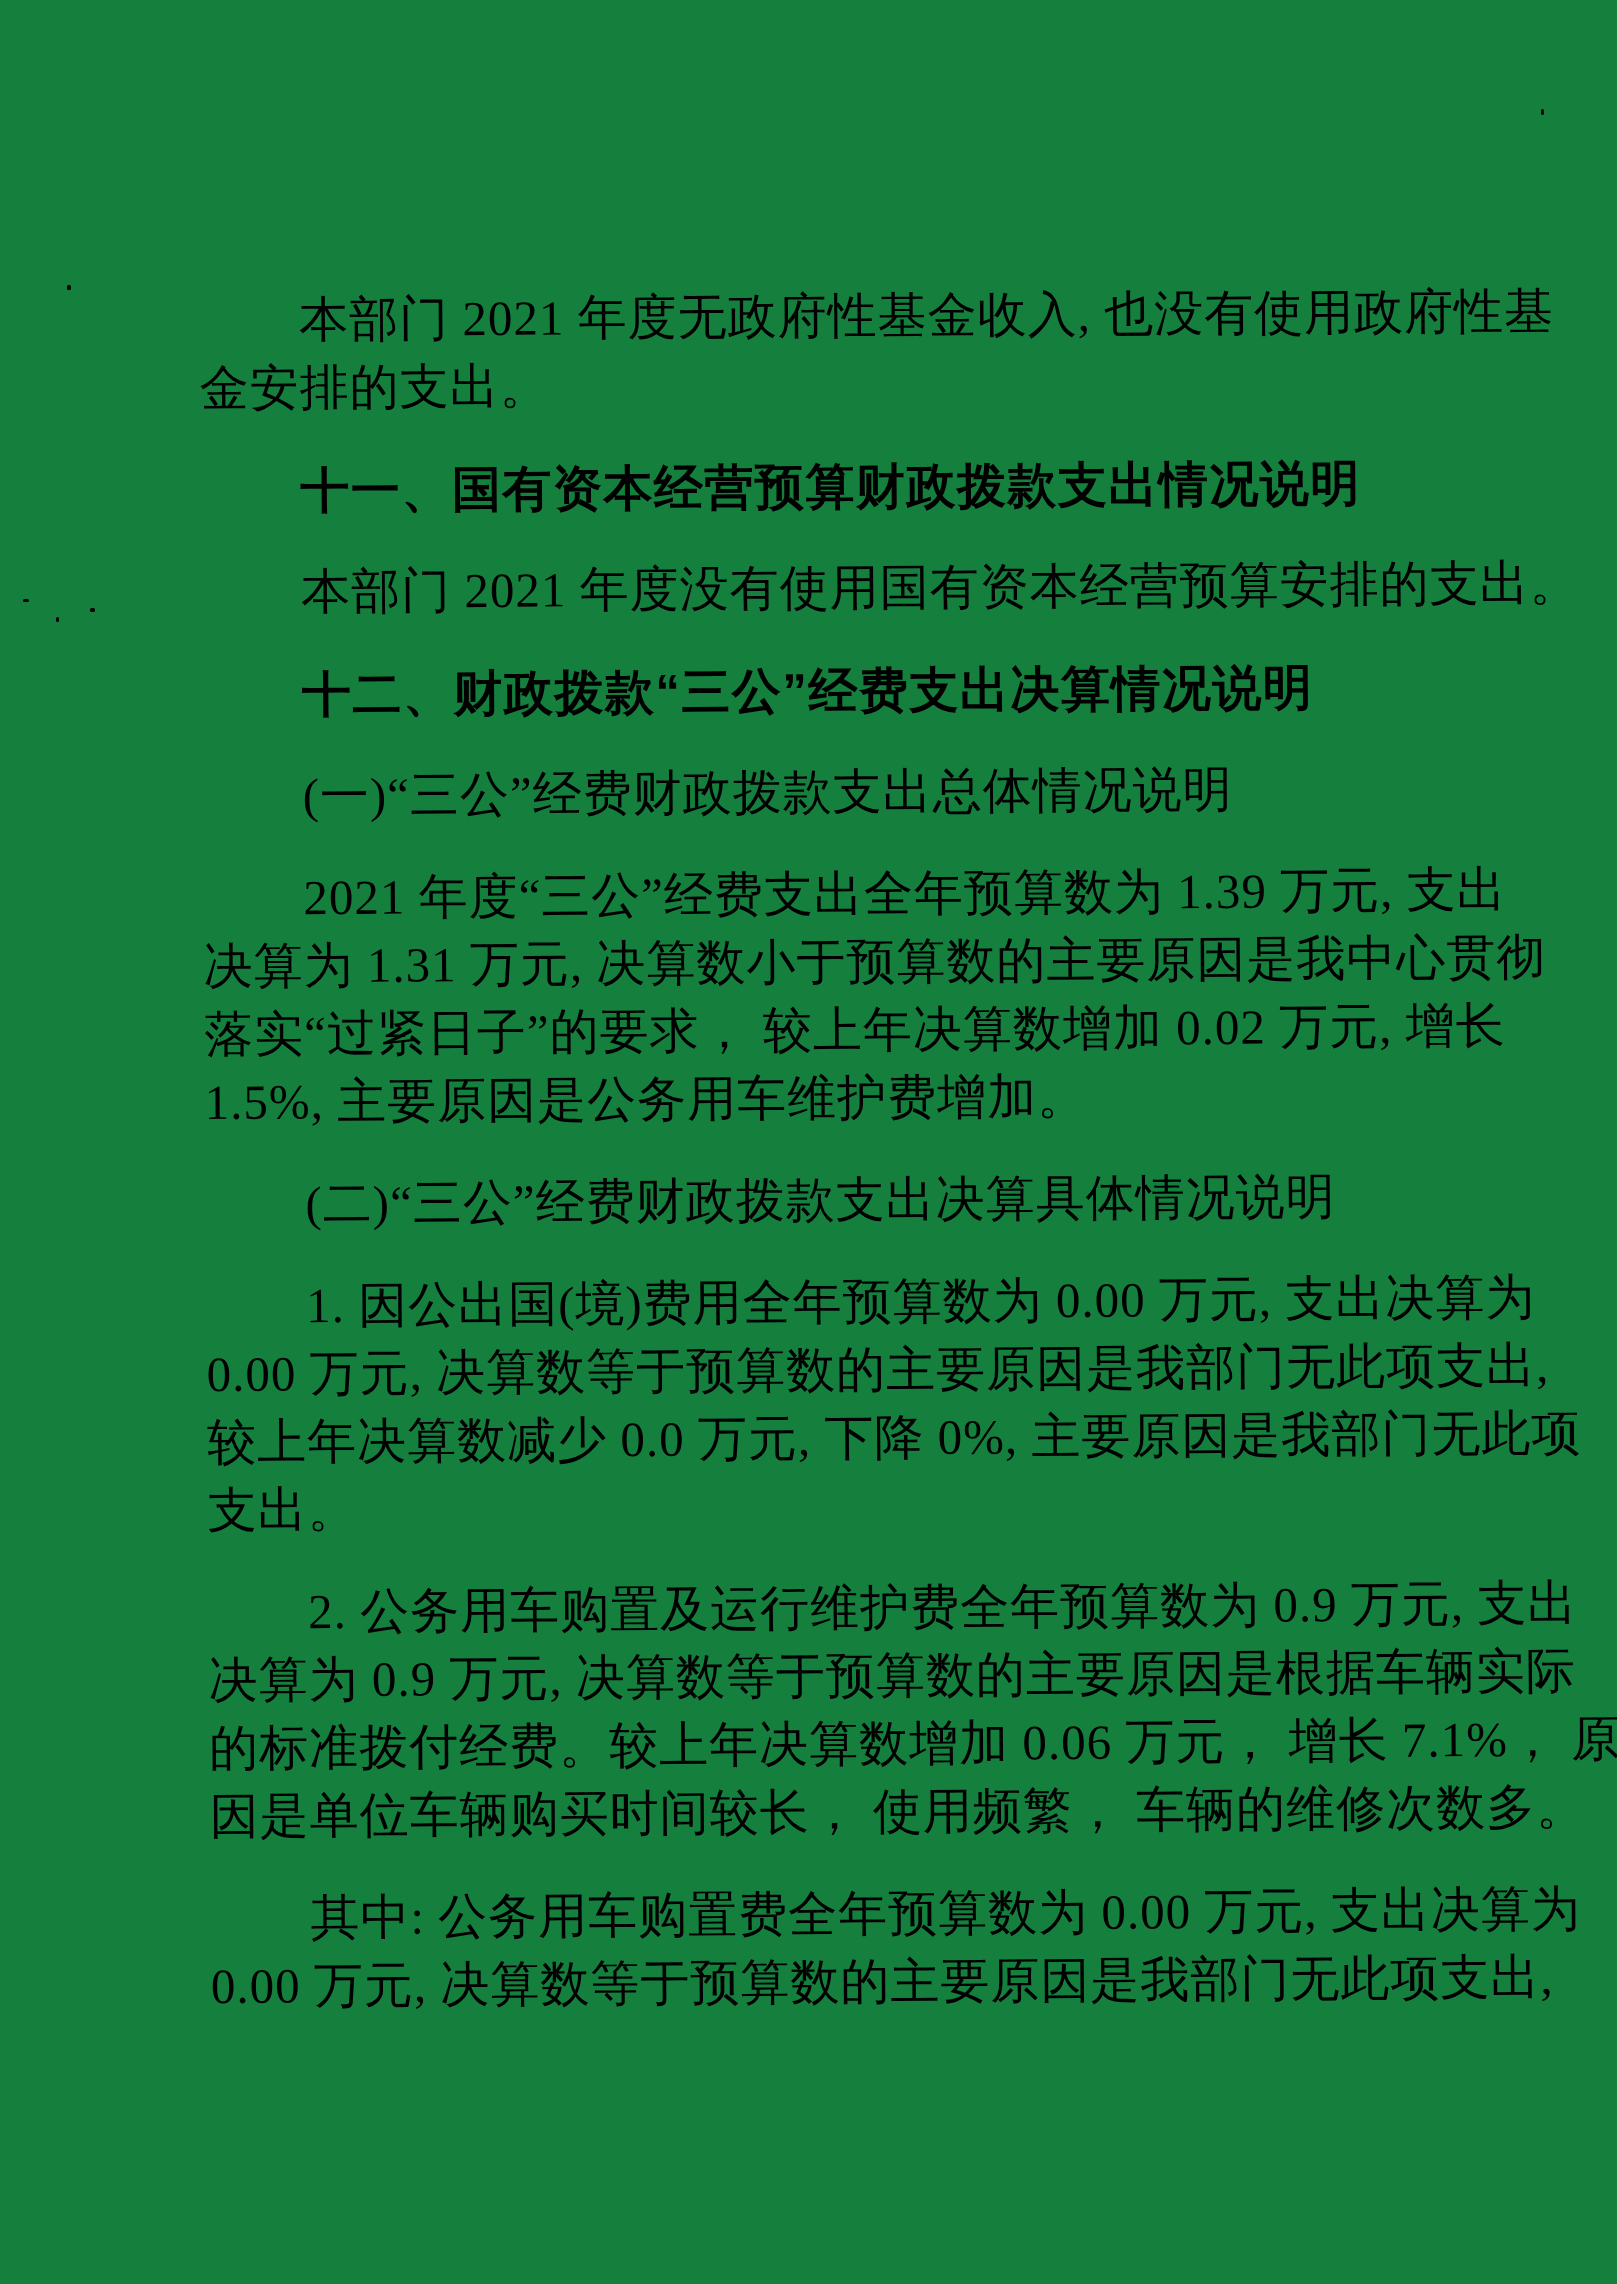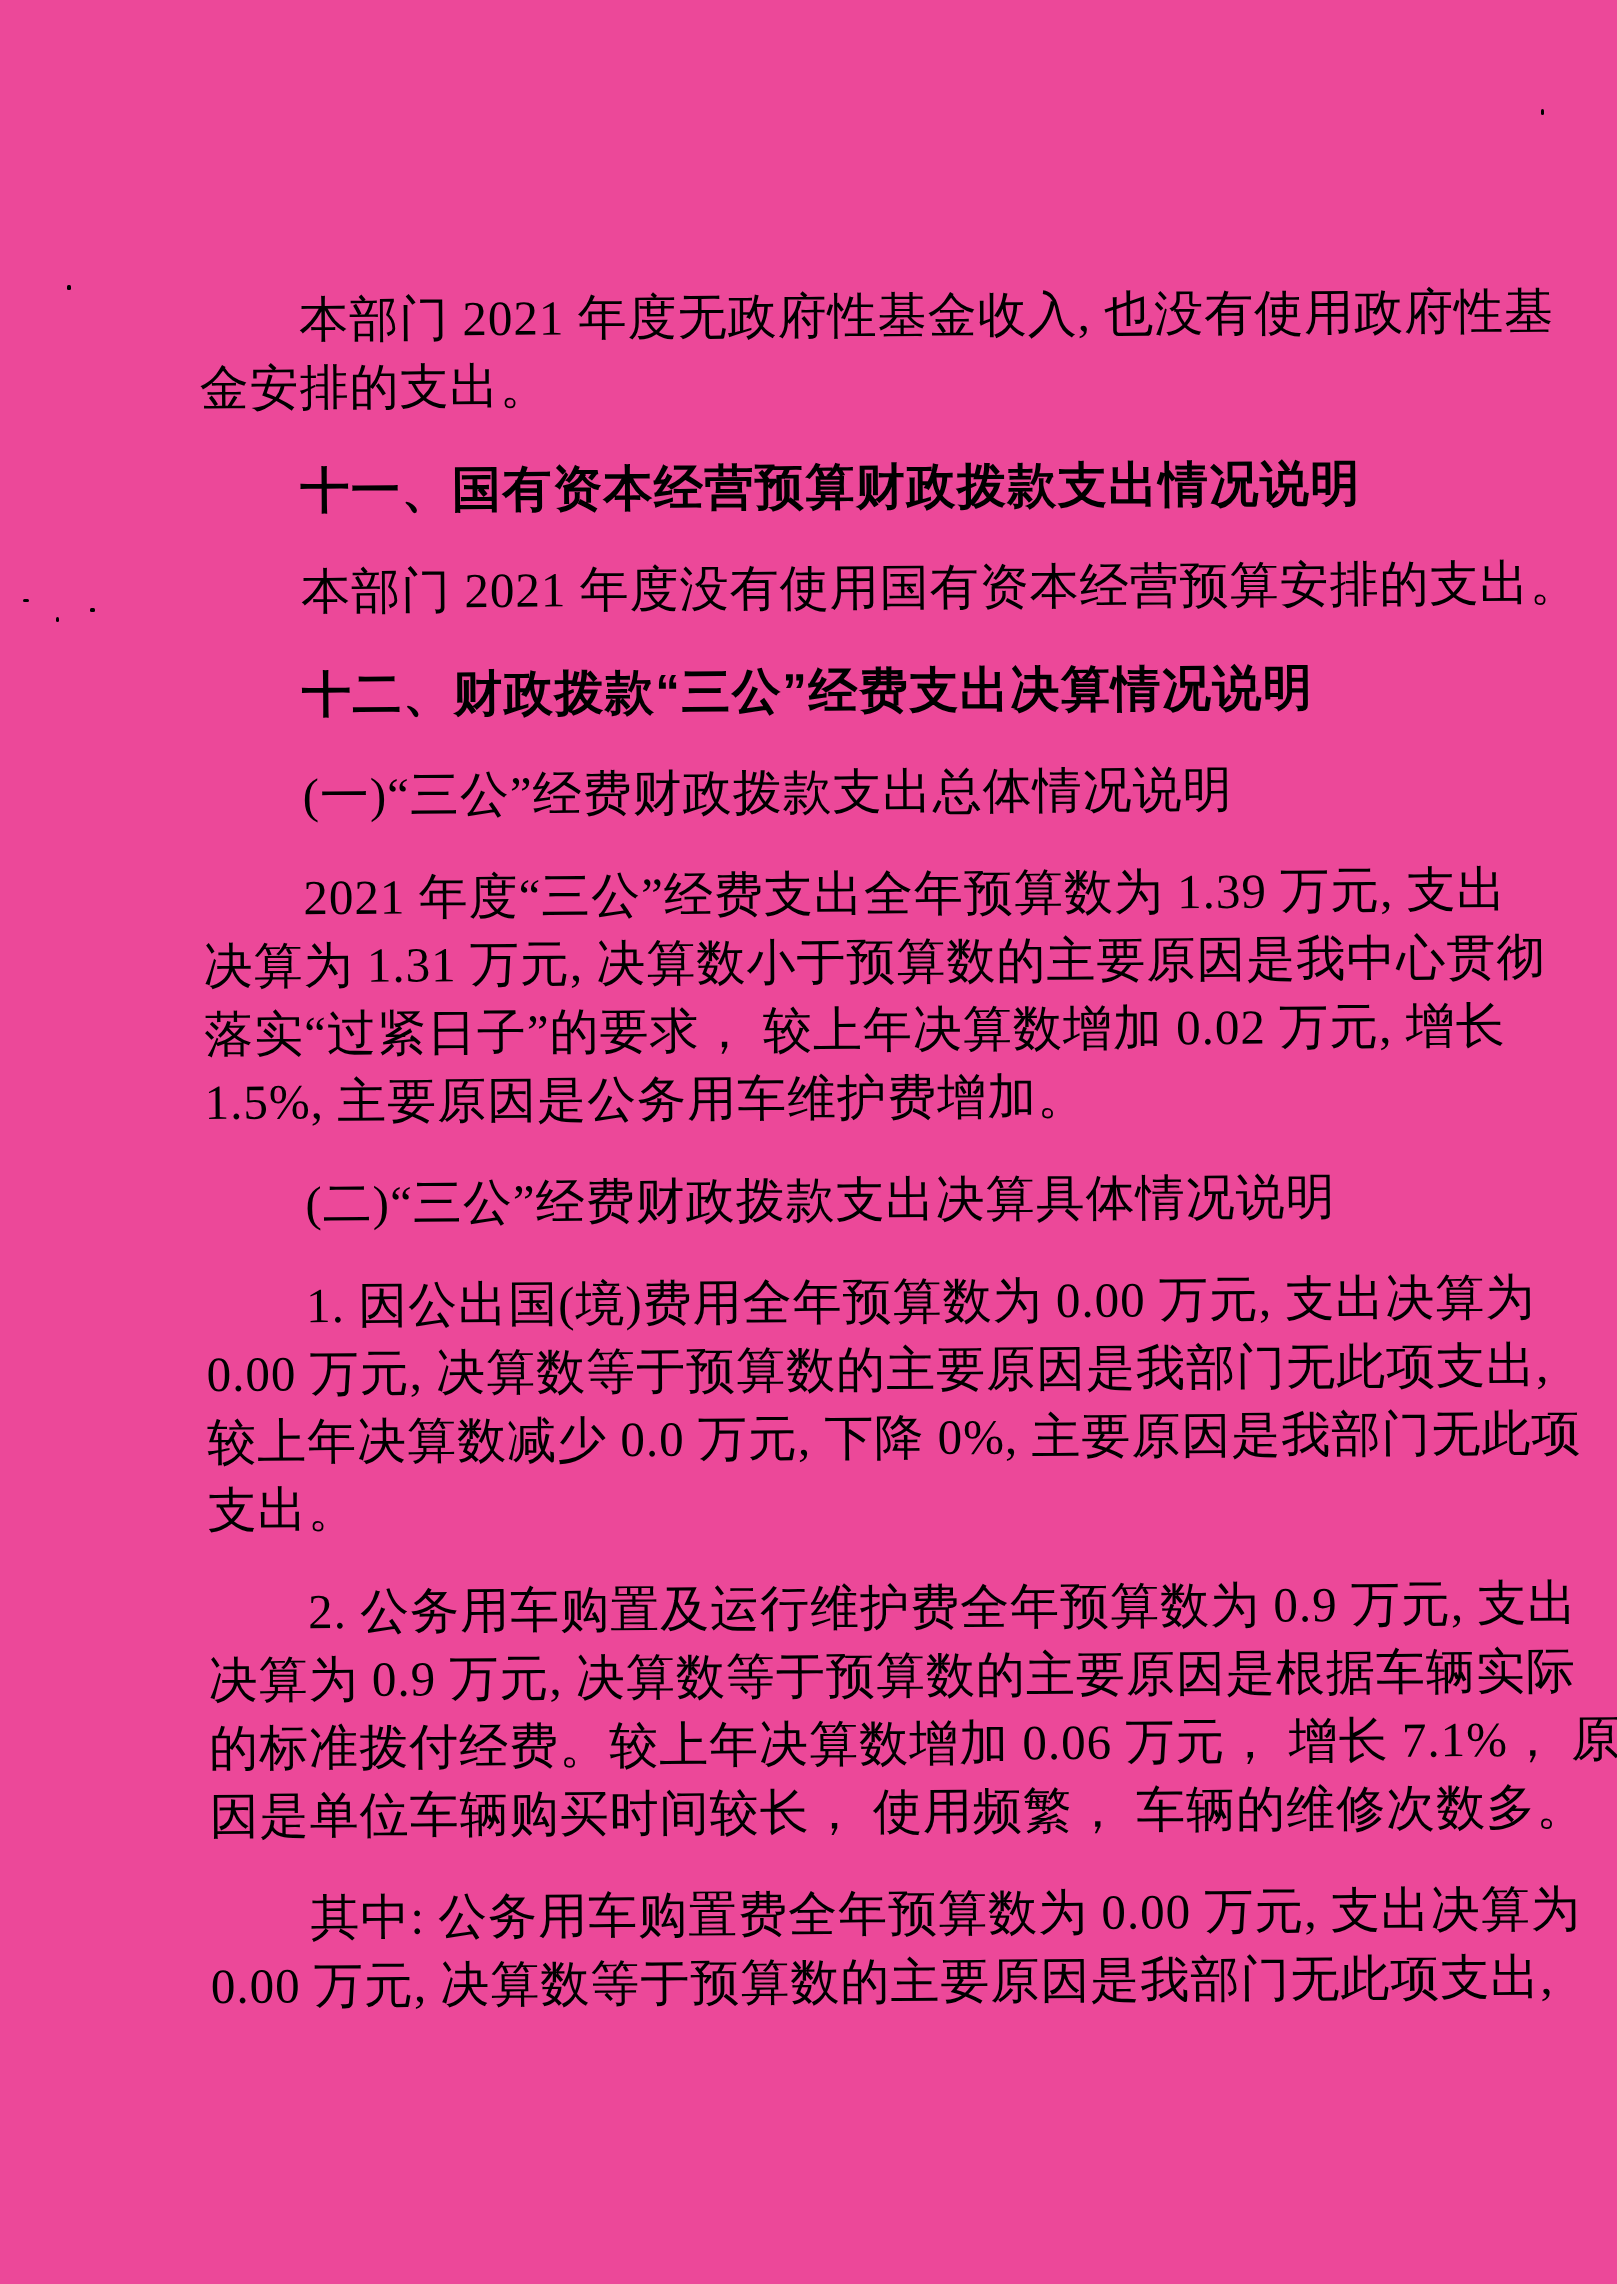--- a/index.html
+++ b/index.html
@@ -4,21 +4,21 @@
 <style>
   html, body {
     margin: 0;
     padding: 0;
     background: #ffffff;
   }
   .page {
     position: relative;
     width: 1618px;
     height: 2284px;
-    background: #ec4899;
+    background: #15803d;
     color: #000000;
     overflow: hidden;
     font-family: "Liberation Serif", serif;
   }
   .content {
     position: absolute;
     left: 199px;
     top: 287px;
     width: 1256px;
     transform: rotate(-0.4deg);

